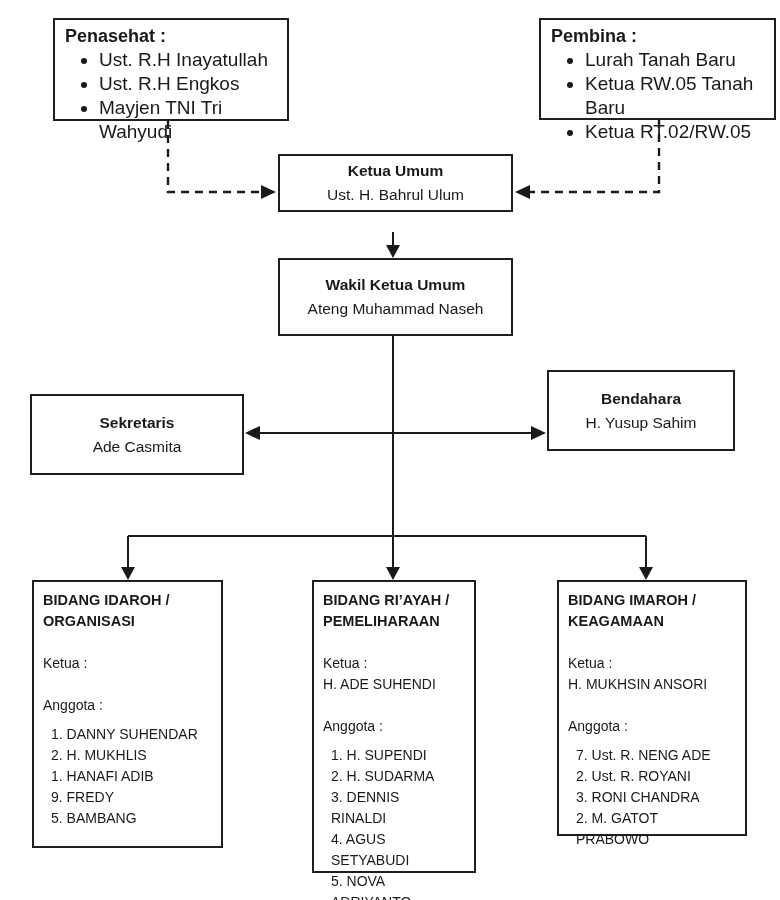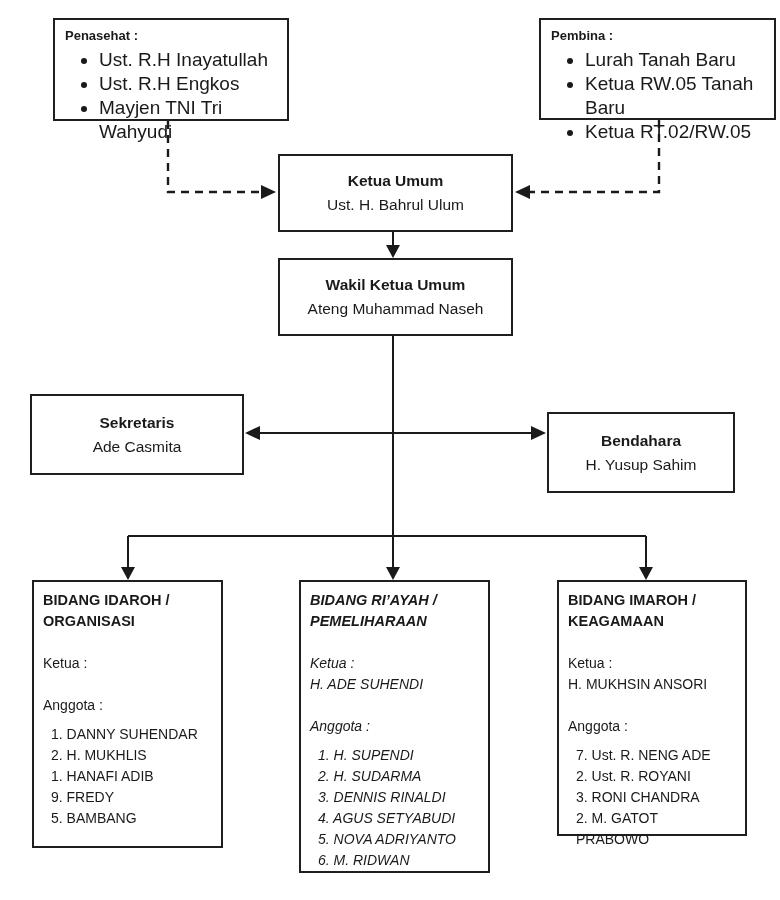--- a/index.html
+++ b/index.html
@@ -25,21 +25,21 @@
   .box {
     position: absolute;
     box-sizing: border-box;
     border: 2px solid #1f1f1f;
     background: #ffffff;
   }
   
   .advisor-box { padding: 4px 8px 4px 8px; }
   .advisor-title {
     font-weight: bold;
-    font-size: 13px;
+    font-size: 18px;
     line-height: 24px;
     padding-left: 2px;
   }
   ul.advisor-list {
     margin: 0;
     padding-left: 36px;
     list-style: disc;
   }
   ul.advisor-list li {
     font-size: 19px;
@@ -125,57 +125,57 @@
 
   <div class="box advisor-box" style="left:539px; top:18px; width:237px; height:102px;">
     <div class="advisor-title">Pembina :</div>
     <ul class="advisor-list">
       <li>Lurah Tanah Baru</li>
       <li>Ketua RW.05 Tanah Baru</li>
       <li>Ketua RT.02/RW.05</li>
     </ul>
   </div>
 
-  <div class="box center-box" style="left:278px; top:154px; width:235px; height:78px;">
+  <div class="box center-box" style="left:278px; top:154px; width:235px; height:58px;">
     <div class="title">Ketua Umum</div>
     <div>Ust. H. Bahrul Ulum</div>
   </div>
 
   <div class="box center-box" style="left:278px; top:258px; width:235px; height:78px;">
     <div class="title">Wakil Ketua Umum</div>
     <div>Ateng Muhammad Naseh</div>
   </div>
 
   <div class="box center-box" style="left:30px; top:394px; width:214px; height:81px;">
     <div class="title">Sekretaris</div>
     <div>Ade Casmita</div>
   </div>
 
-  <div class="box center-box" style="left:547px; top:412px; width:188px; height:81px;">
+  <div class="box center-box" style="left:547px; top:370px; width:188px; height:81px;">
     <div class="title">Bendahara</div>
     <div>H. Yusup Sahim</div>
   </div>
 
   <div class="box bidang-box" style="left:32px; top:580px; width:191px; height:268px;">
     <div class="bidang-title">BIDANG IDAROH /</div>
     <div class="bidang-title">ORGANISASI</div>
     <div class="spacer"></div>
     <div>Ketua :</div>
     <div class="spacer"></div>
     <div>Anggota :</div>
     <ul class="member-list">
       <li>1. DANNY SUHENDAR</li>
       <li>2. H. MUKHLIS</li>
       <li>1. HANAFI ADIB</li>
       <li>9. FREDY</li>
       <li>5. BAMBANG</li>
     </ul>
   </div>
 
-  <div class="box bidang-box" style="left:299px; top:580px; width:191px; height:293px;font-style:italic;">
+  <div class="box bidang-box" style="left:312px; top:580px; width:164px; height:293px;">
     <div class="bidang-title">BIDANG RI’AYAH /</div>
     <div class="bidang-title">PEMELIHARAAN</div>
     <div class="spacer"></div>
     <div>Ketua :</div>
     <div>H. ADE SUHENDI</div>
     <div class="spacer"></div>
     <div>Anggota :</div>
     <ul class="member-list">
       <li>1. H. SUPENDI</li>
       <li>2. H. SUDARMA</li>

